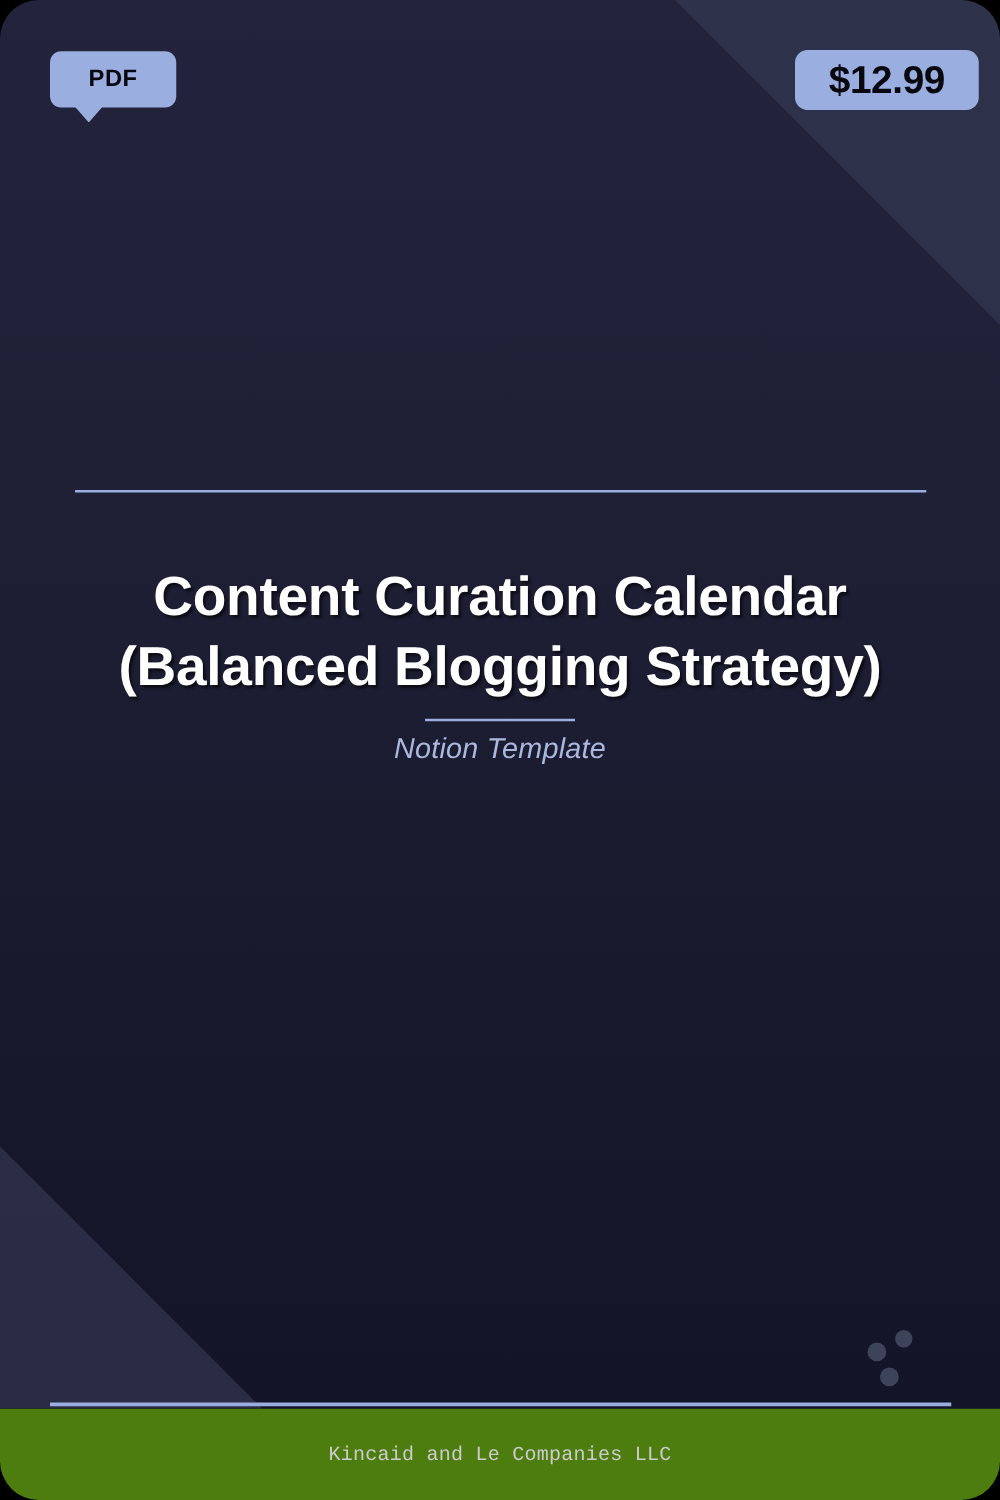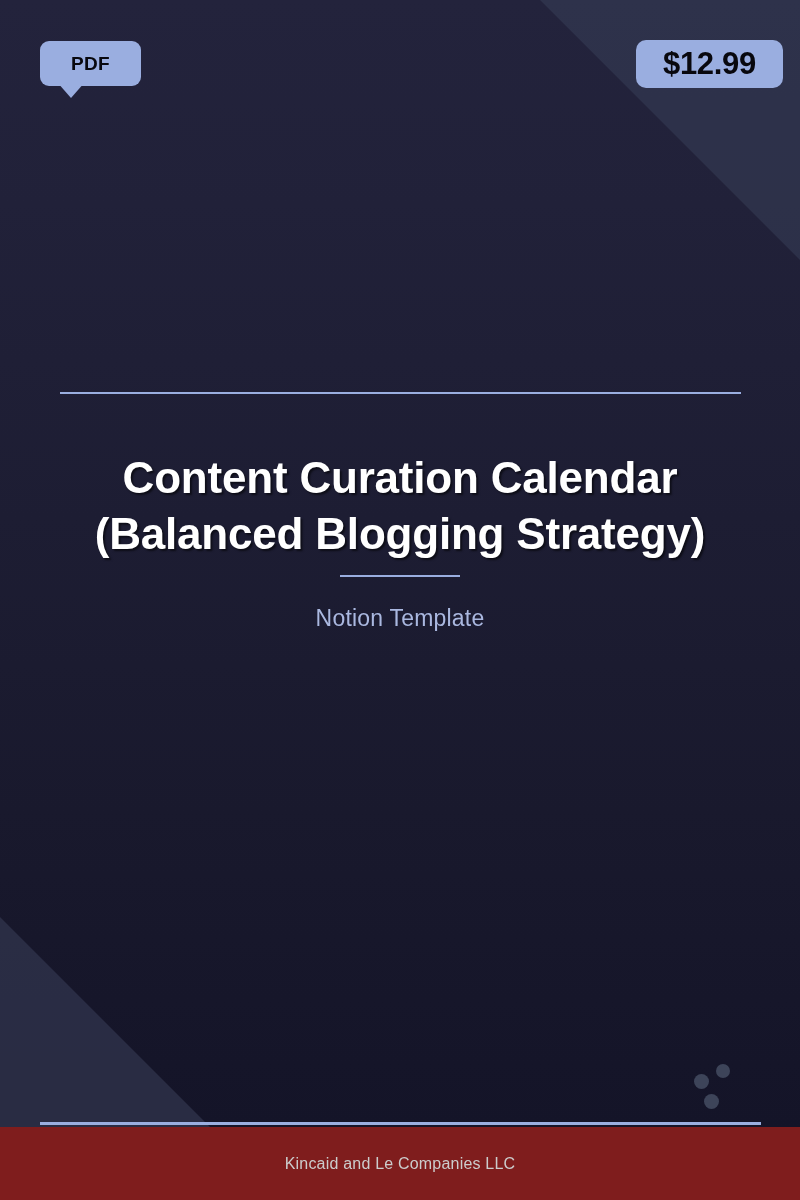--- a/index.html
+++ b/index.html
@@ -11,20 +11,21 @@
     font-family: "Liberation Sans", sans-serif;
     overflow: hidden;
   }
 
   .cover {
     position: relative;
     width: 800px;
     height: 1200px;
     overflow: hidden;
     background: #000000;
+    border-radius: 31px;
   }
 
   
   .canvas {
     position: absolute;
     left: 0; top: 0;
     width: 800px;
     height: 1127px;
     background: linear-gradient(180deg,
                 #23233c 0%,
@@ -123,25 +124,26 @@
     text-shadow: 2px 2px 2px rgba(0,0,0,.55);
     padding: 0 44px;
   }
   .rule-small {
     width: 120px;
     height: 2px;
     margin: 13px auto 0;
     background: #9aaee0;
   }
   .subtitle {
-    margin-top: 28px;
+    margin-top: 8px;
     font-size: 23px;
     color: #aab8e0;
     font-weight: normal;
     letter-spacing: .2px;
+    font-style: italic;
   }
 
   
   .dots { position: absolute; left: 0; top: 0; width: 800px; height: 1127px; pointer-events: none; }
   .dot {
     position: absolute;
     border-radius: 50%;
     background: #3d4459;
   }
   .dot.d1 { left: 694px; top: 1074px; width: 15px; height: 15px; }
@@ -152,24 +154,25 @@
   .footer-rule {
     position: absolute;
     left: 40px; top: 1122px;
     width: 721px; height: 3px;
     background: #9aaee0;
   }
   .footer {
     position: absolute;
     left: 0; top: 1127px;
     width: 800px; height: 73px;
-    background: #7f1d1d;
+    background: #4d7c0f;
     display: flex;
     align-items: center;
     justify-content: center;
+    font-family: Liberation Mono, monospace;
   }
   .footer .txt {
     font-size: 16px;
     color: #cccccc;
     letter-spacing: .2px;
   }
 </style>
 </head>
 <body>
 

